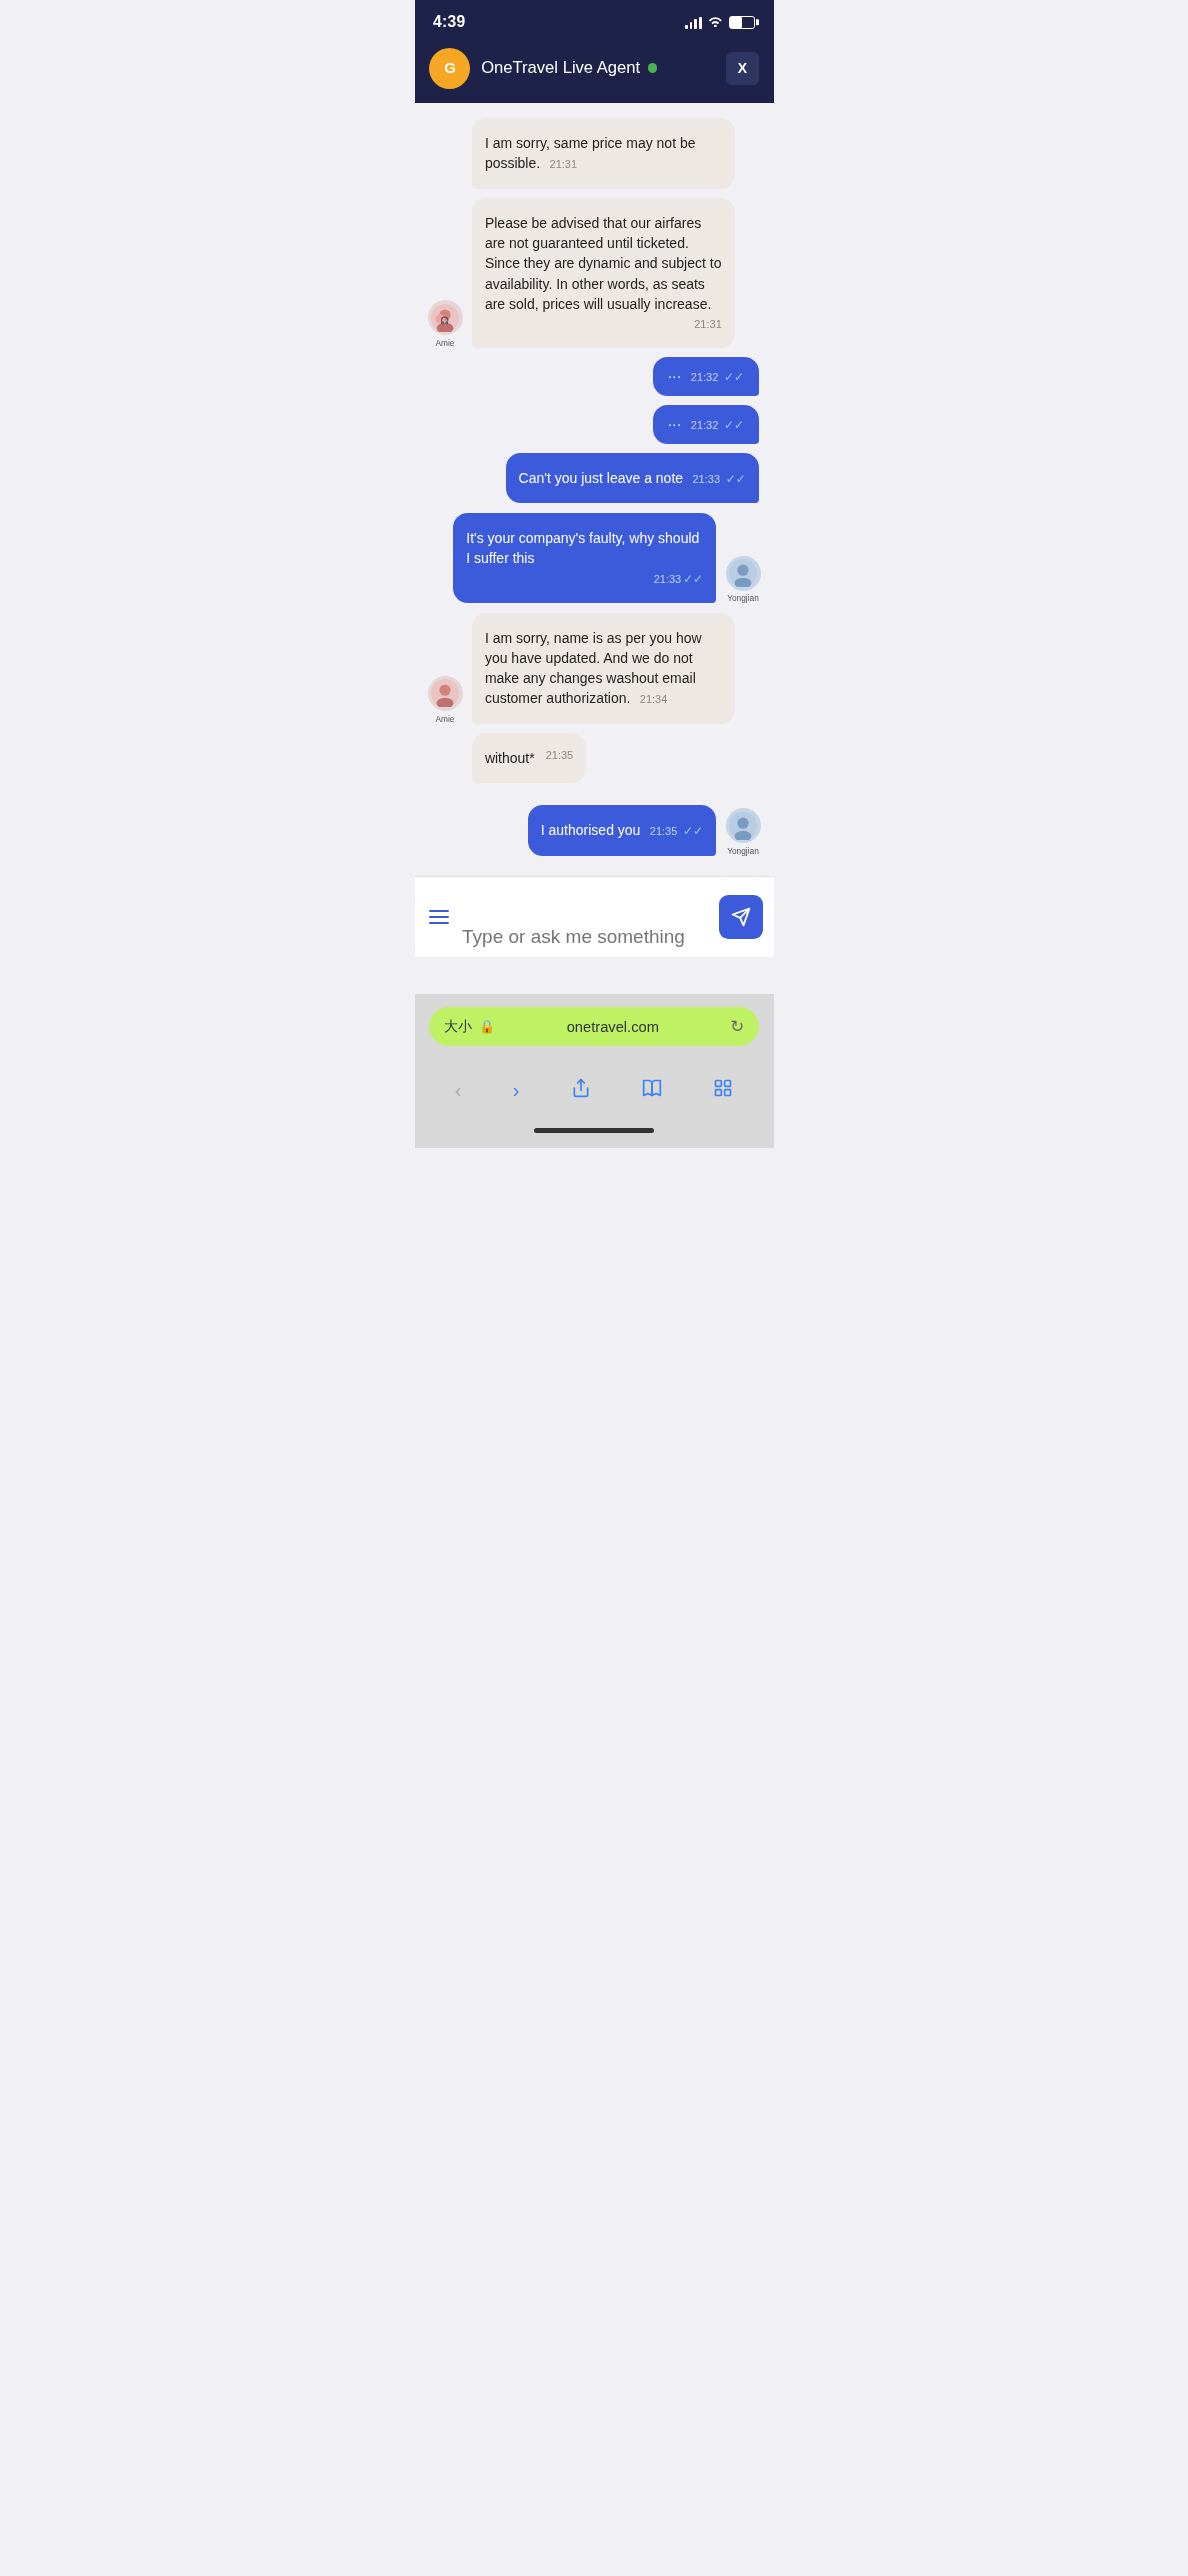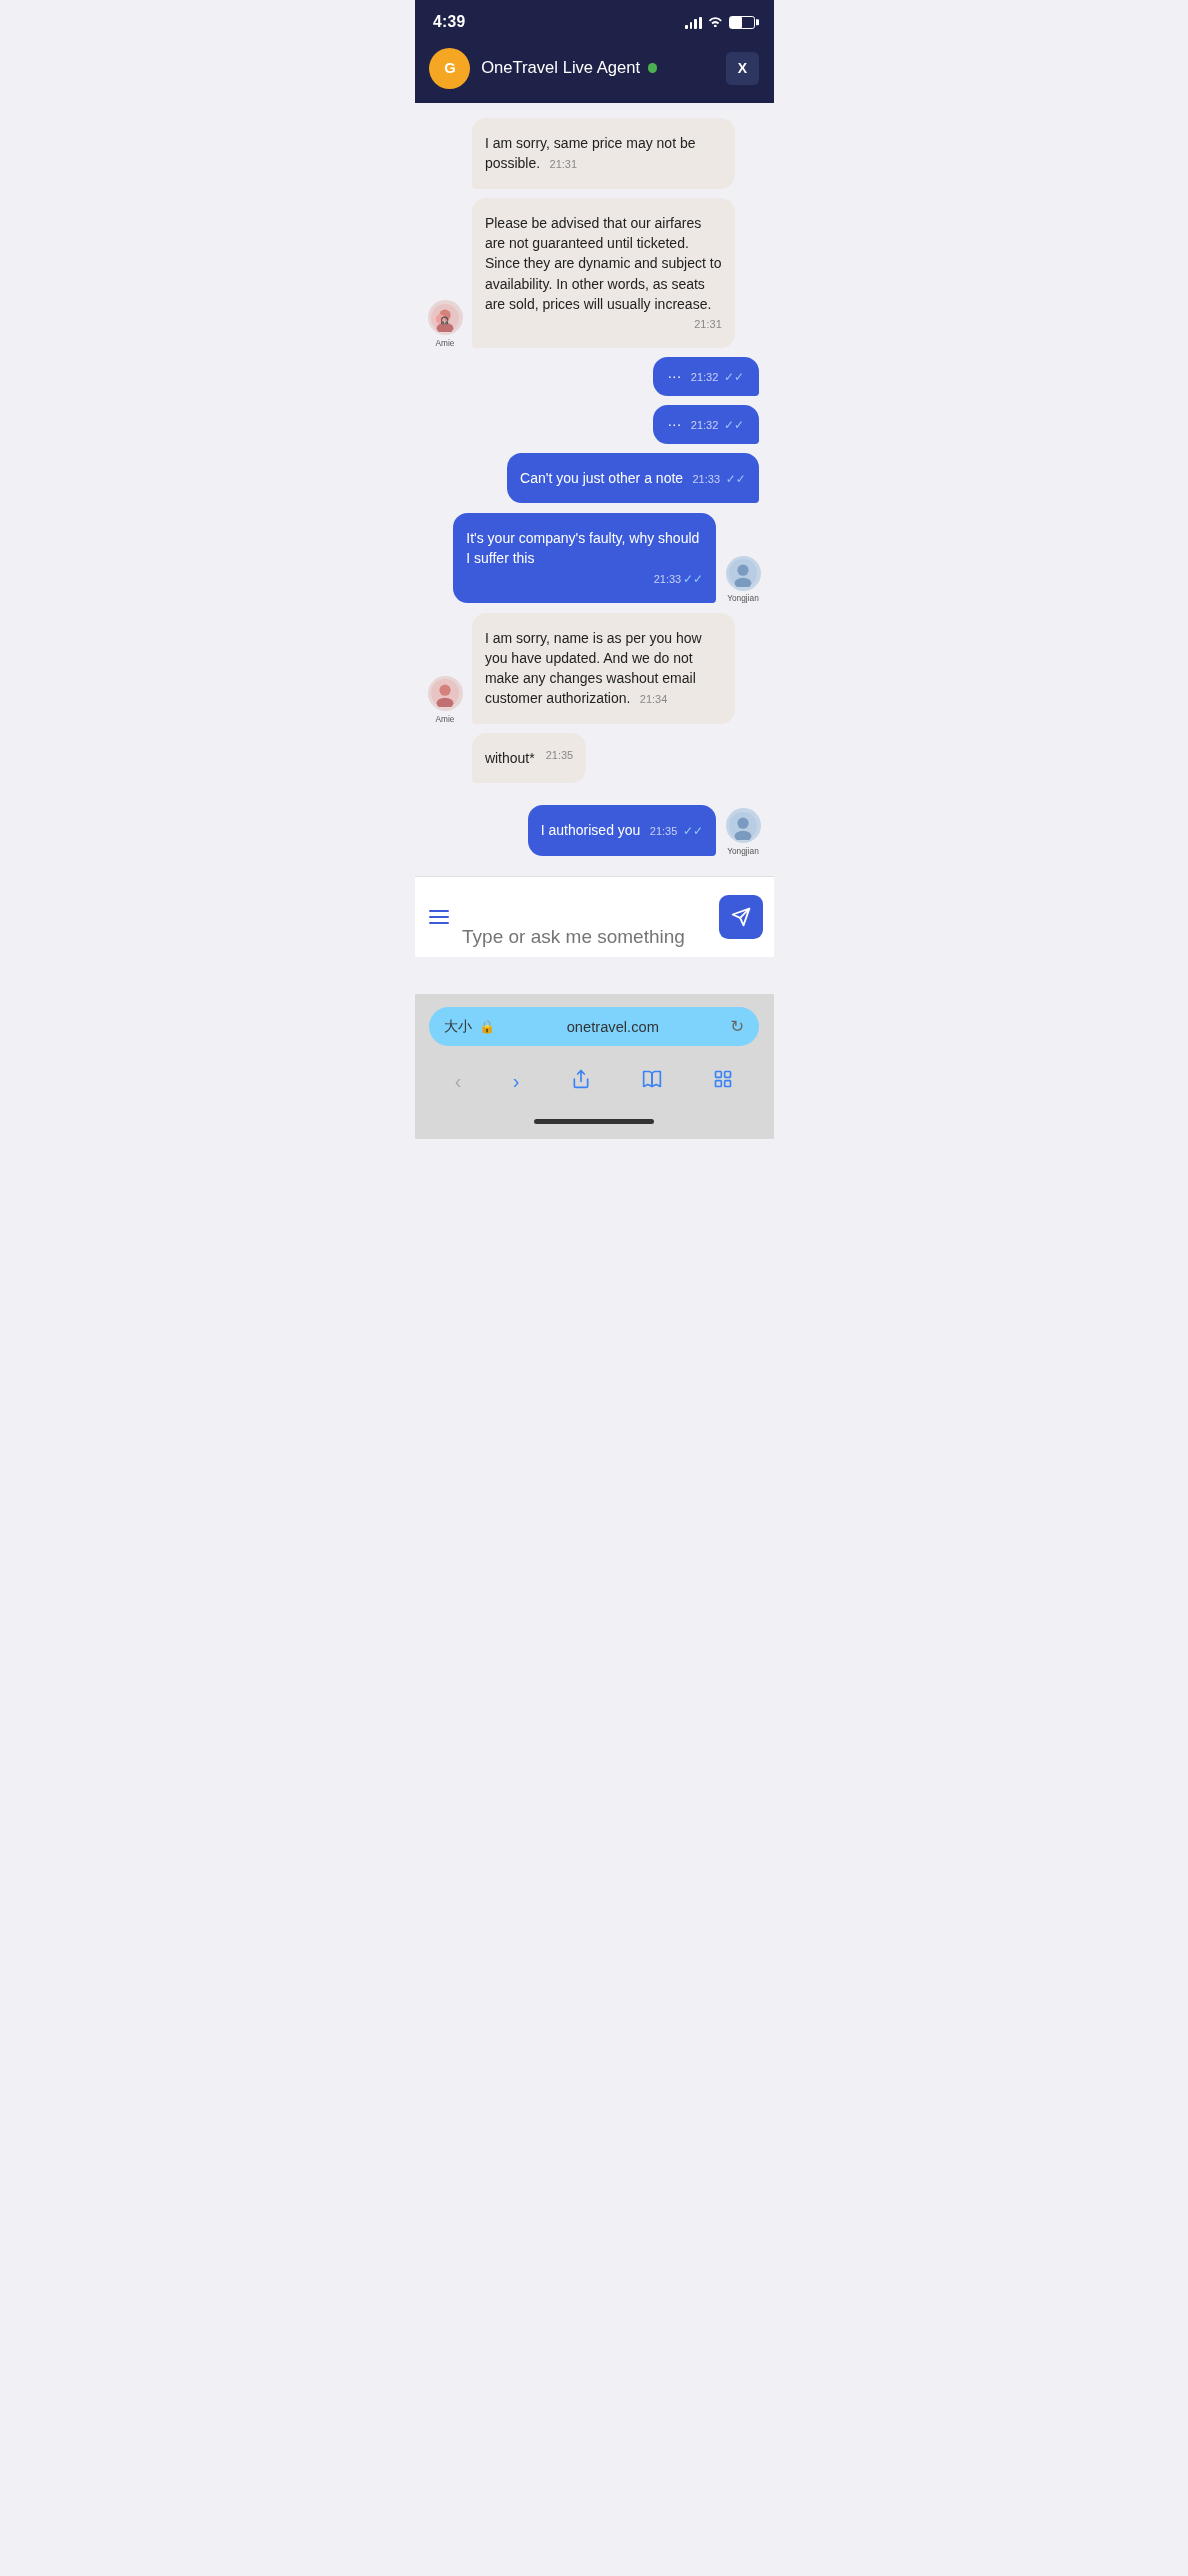--- a/index.html
+++ b/index.html
@@ -315,27 +315,27 @@
       height: 37px;
     }
 
     
     .browser-bar {
       background: #d8d8d8;
       padding: 13px 14.7px 9.2px 14.7px;
     }
 
     .url-bar {
-      background: #7dd3fc;
+      background: #bef264;
       border-radius: 22px;
       display: flex;
       align-items: center;
       padding: 9.2px 14.7px;
       gap: 7.4px;
-      margin-bottom: 10px;
+      margin-bottom: 19px;
     }
 
     .url-left {
       font-size: 14px;
       font-weight: 500;
       color: #333;
       white-space: nowrap;
     }
 
     .lock-icon {
@@ -468,21 +468,21 @@
   <div class="short-user-msg">
     <div class="bubble user-bubble" style="padding: 9.2px 14.7px;">
       <span>···</span>
       <span class="msg-time"> 21:32</span>
       <span class="check-marks blue">✓✓</span>
     </div>
   </div>
 
   <div class="short-user-msg">
     <div class="bubble user-bubble">
-      <span>Can't you just other a note</span>
+      <span>Can't you just leave a note</span>
       <span class="msg-time"> 21:33</span>
       <span class="check-marks blue">✓✓</span>
     </div>
   </div>
 
   <div class="message-row user">
     <div class="avatar-wrap">
       <div class="avatar-placeholder avatar-user">
         <svg width="28" height="28" viewBox="0 0 30 30">
           <circle cx="15" cy="15" r="15" fill="#b8cce4"></circle>

